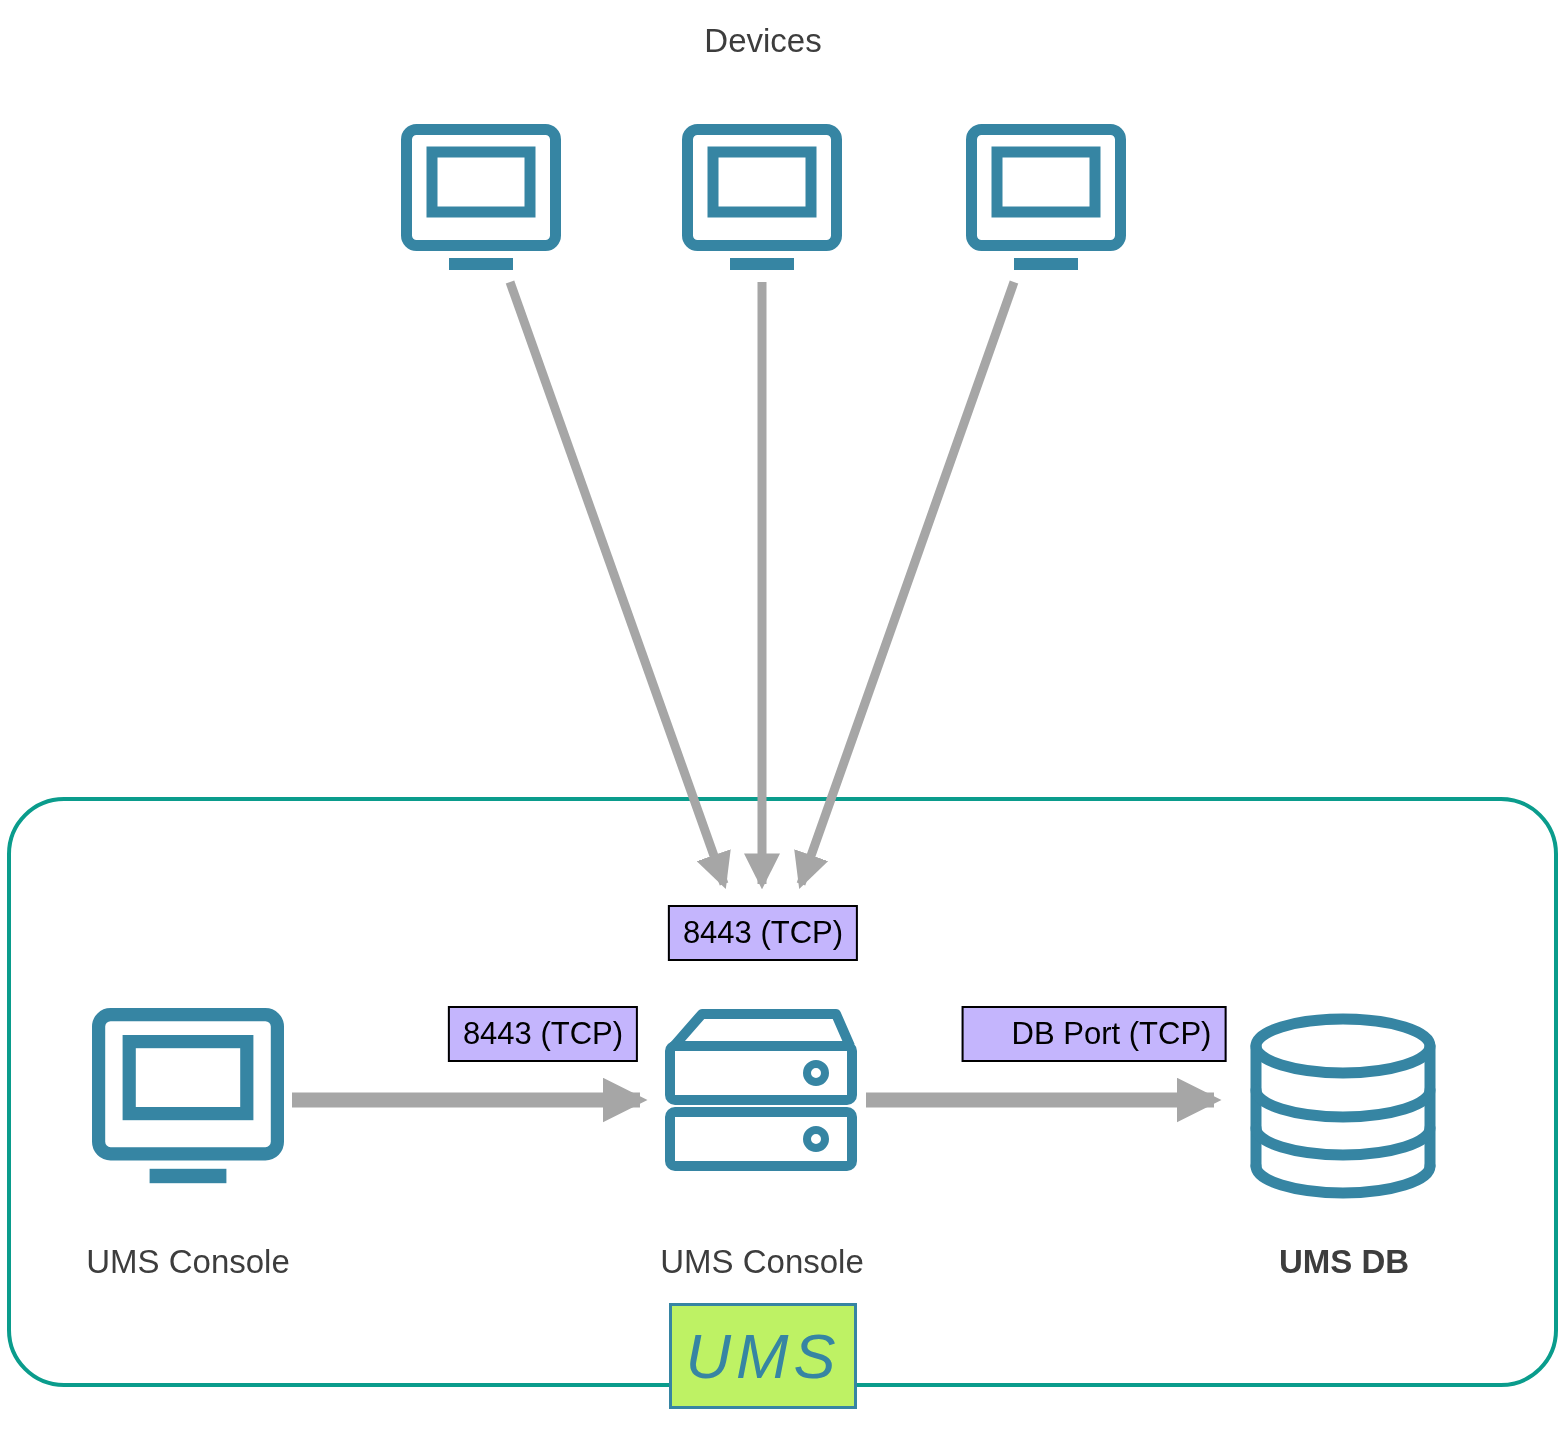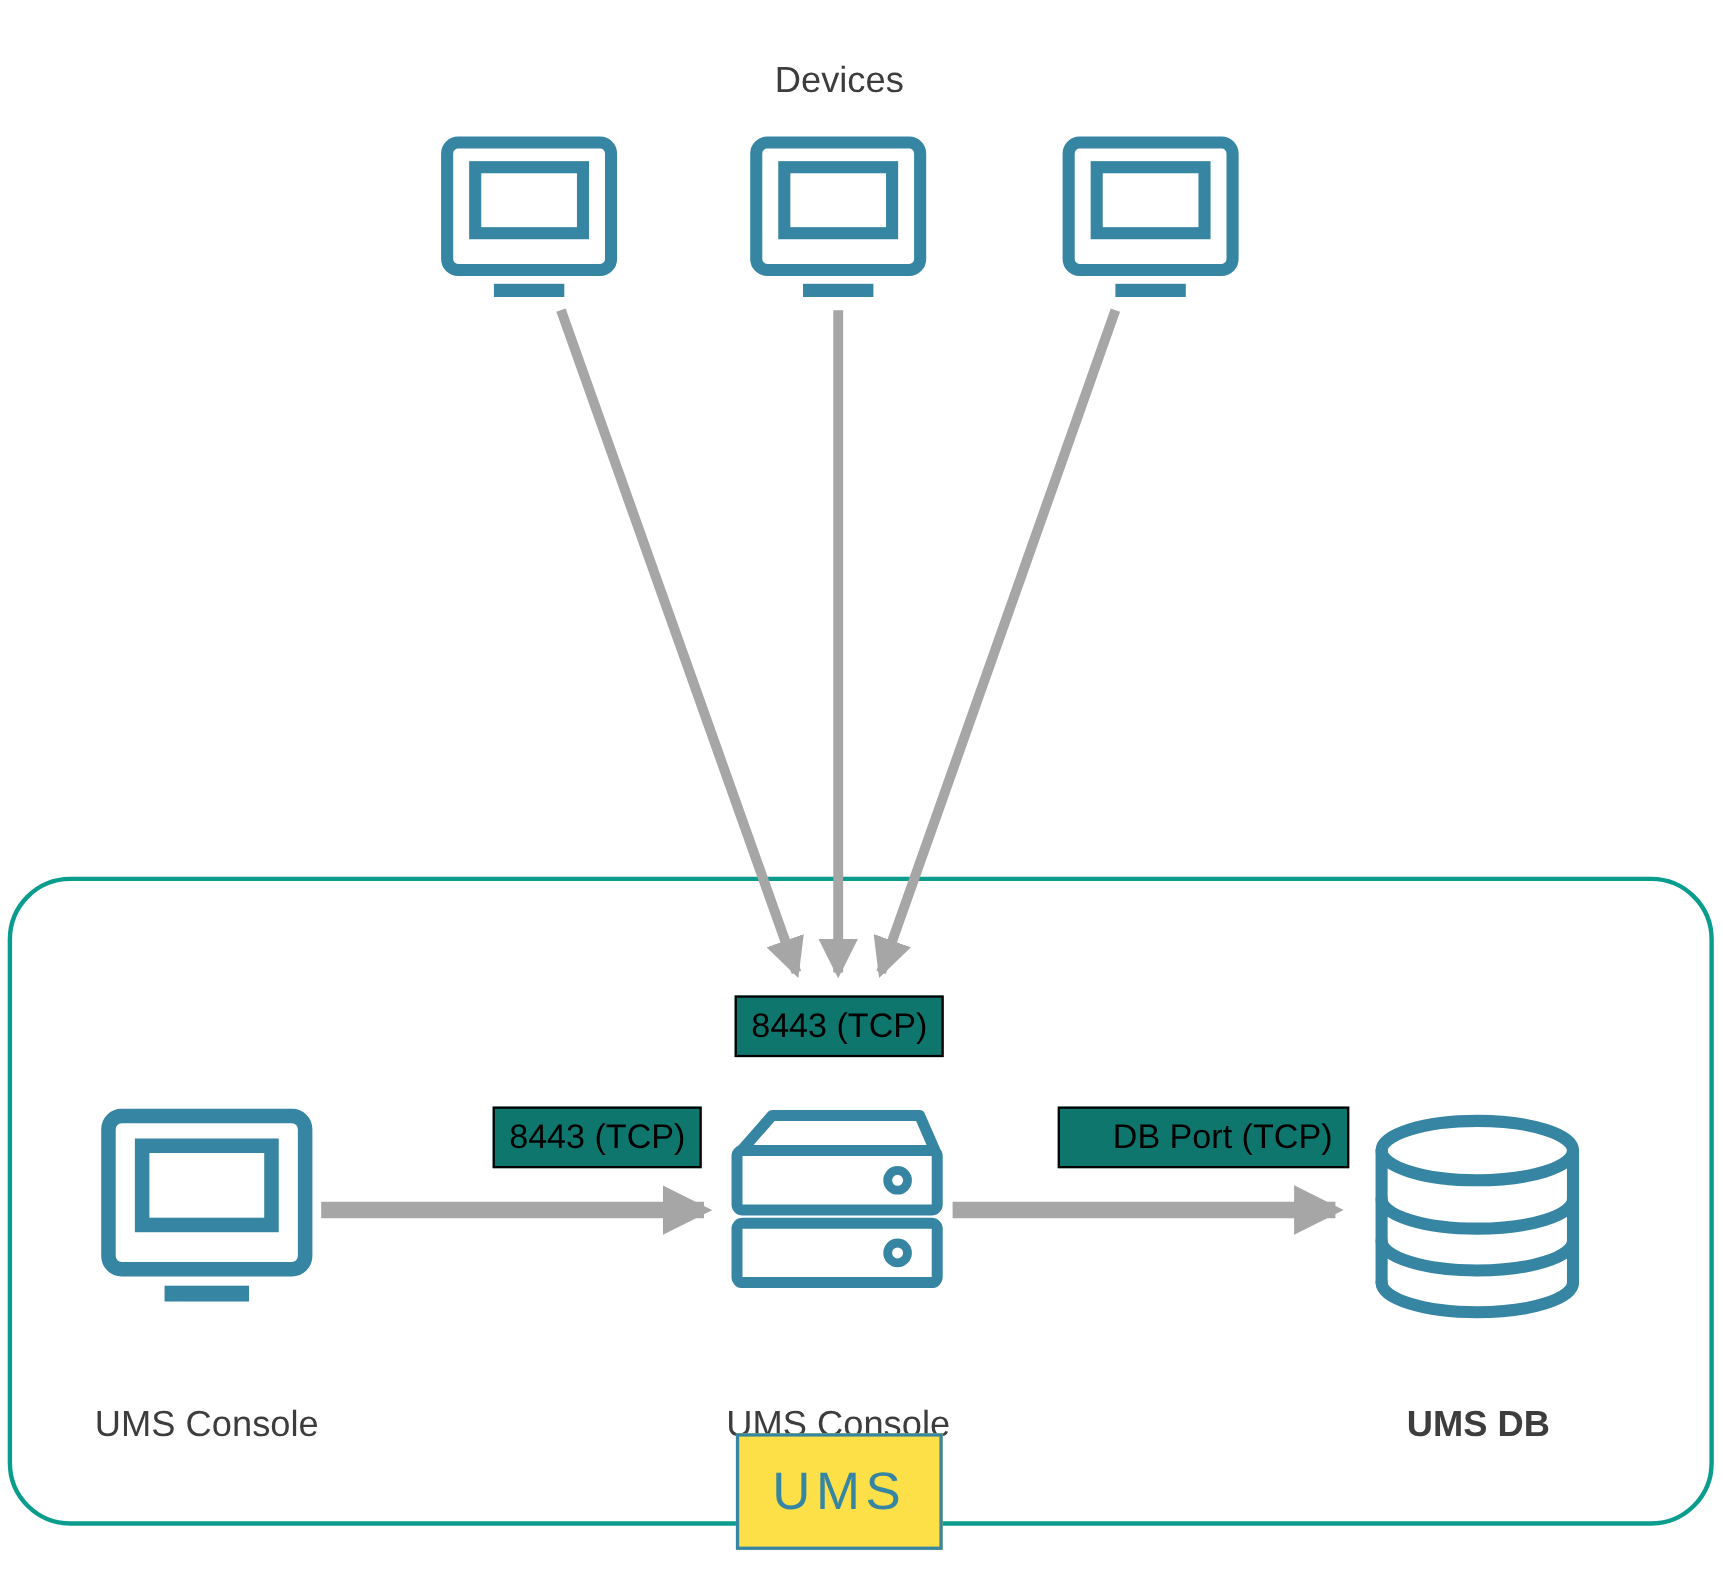--- a/index.html
+++ b/index.html
@@ -17,45 +17,45 @@
     font-family:"Liberation Sans", sans-serif;
     overflow:hidden;
   }
   .canvas > svg{position:absolute;left:0;top:0;}
   .lbl{
     position:absolute;
     transform:translateX(-50%);
     color:var(--text-dark);
     font-size:33px;
     white-space:nowrap;
-    margin-top:32px;
   }
   .port{
     position:absolute;
     transform:translateX(-50%);
-    background:#0f766e;
+    background:#c4b5fd;
     border:2px solid #000000;
     padding:8px 13px;
     font-size:31px;
     color:#000000;
     white-space:nowrap;
   }
   .badge{
     position:absolute;
     transform:translateX(-50%);
     width:182px;
     height:100px;
-    background:#fde047;
+    background:#bef264;
     border:3px solid var(--icon-teal);
     color:var(--icon-teal);
-    font-size:48px;
+    font-size:63px;
     letter-spacing:5px;
     display:flex;
     align-items:center;
     justify-content:center;
+    font-style:italic;
   }
 </style>
 </head>
 <body>
 
 <div class="canvas">
 
   <svg width="1566" height="1436" viewBox="0 0 1566 1436">
     <defs>
       <marker id="mh-thin" viewBox="0 0 4 4" refX="3.4" refY="2" markerWidth="4" markerHeight="4" orient="auto" markerUnits="strokeWidth">

